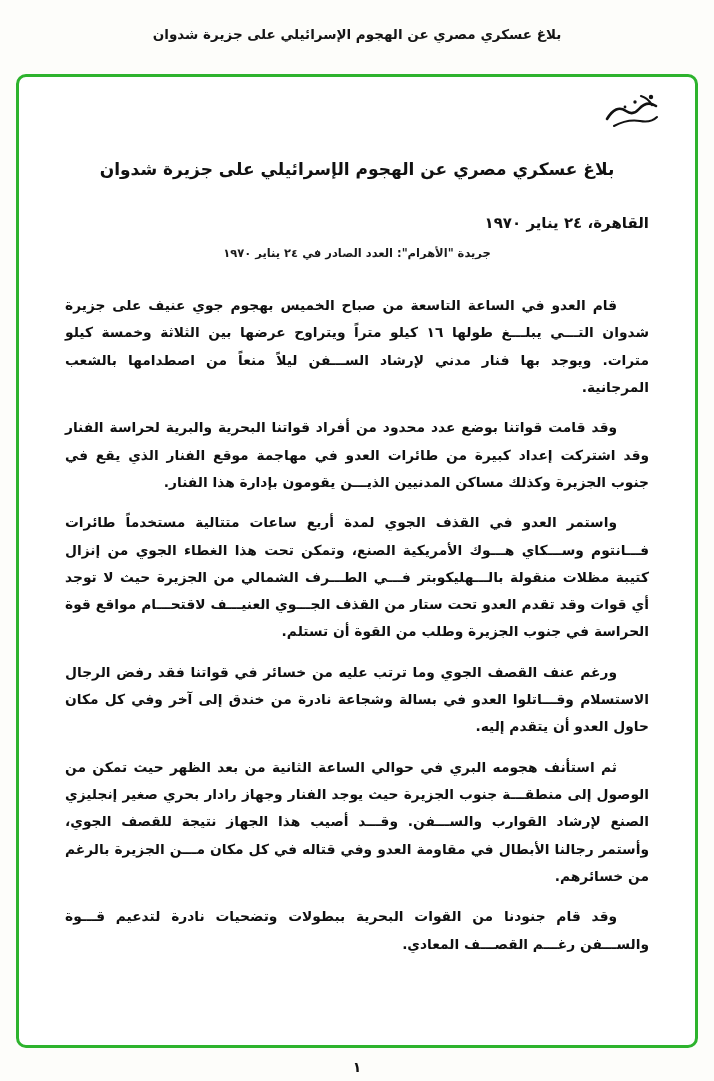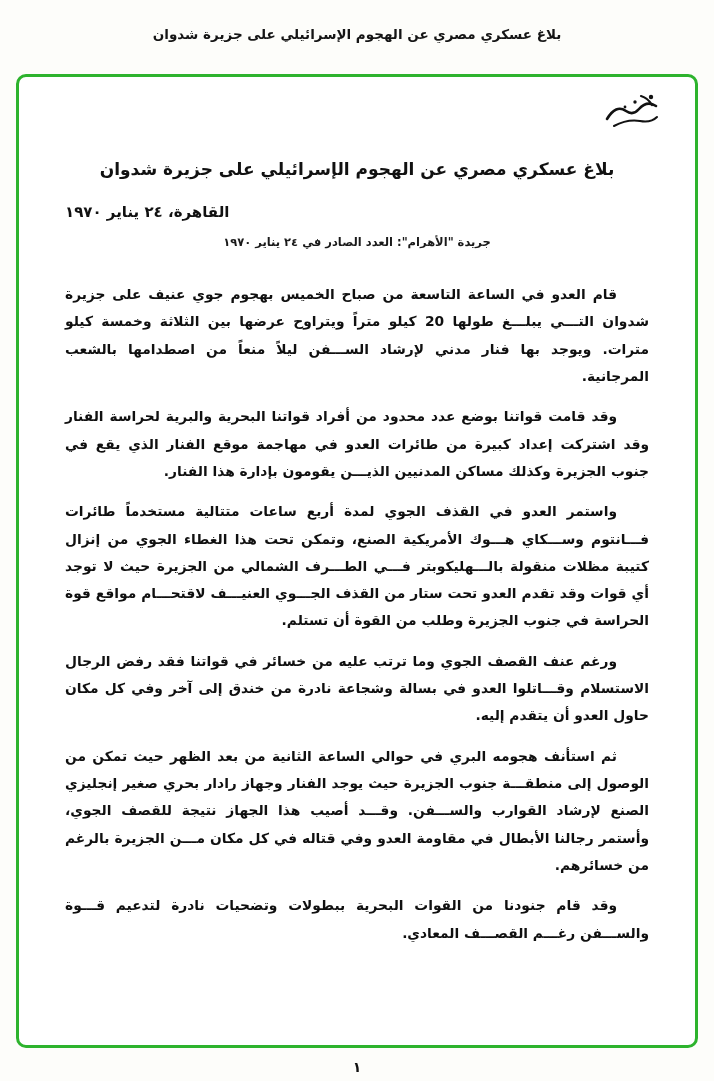--- a/index.html
+++ b/index.html
@@ -36,22 +36,22 @@
   }
   .doc-title {
     margin-top: 66px;
     text-align: center;
     direction: rtl;
     font-size: 17px;
     font-weight: bold;
     letter-spacing: 0.2px;
   }
   .doc-dateline {
-    margin-top: 24px;
-    text-align: left;
+    margin-top: 35px;
+    text-align: right;
     direction: rtl;
     font-size: 15px;
     font-weight: bold;
   }
   .doc-source {
     margin-top: 14px;
     text-align: center;
     direction: rtl;
     font-size: 11.5px;
     font-weight: bold;
@@ -97,21 +97,21 @@
     </svg>
   </div>
 
   <h1 class="doc-title">بلاغ عسكري مصري عن الهجوم الإسرائيلي على جزيرة شدوان</h1>
 
   <div class="doc-dateline">القاهرة، ٢٤ يناير ١٩٧٠</div>
 
   <div class="doc-source">جريدة "الأهرام": العدد الصادر في ٢٤ يناير ١٩٧٠</div>
 
   <div class="doc-body">
-    <p>قام العدو في الساعة التاسعة من صباح الخميس بهجوم جوي عنيف على جزيرة شدوان التـــي يبلـــغ طولها 20 كيلو متراً ويتراوح عرضها بين الثلاثة وخمسة كيلو مترات. ويوجد بها فنار مدني لإرشاد الســـفن ليلاً منعاً من اصطدامها بالشعب المرجانية.</p>
+    <p>قام العدو في الساعة التاسعة من صباح الخميس بهجوم جوي عنيف على جزيرة شدوان التـــي يبلـــغ طولها ١٦ كيلو متراً ويتراوح عرضها بين الثلاثة وخمسة كيلو مترات. ويوجد بها فنار مدني لإرشاد الســـفن ليلاً منعاً من اصطدامها بالشعب المرجانية.</p>
     <p>وقد قامت قواتنا بوضع عدد محدود من أفراد قواتنا البحرية والبرية لحراسة الفنار وقد اشتركت إعداد كبيرة من طائرات العدو في مهاجمة موقع الفنار الذي يقع في جنوب الجزيرة وكذلك مساكن المدنيين الذيـــن يقومون بإدارة هذا الفنار.</p>
     <p>واستمر العدو في القذف الجوي لمدة أربع ساعات متتالية مستخدماً طائرات فـــانتوم وســـكاي هـــوك الأمريكية الصنع، وتمكن تحت هذا الغطاء الجوي من إنزال كتيبة مظلات منقولة بالـــهليكوبتر فـــي الطـــرف الشمالي من الجزيرة حيث لا توجد أي قوات وقد تقدم العدو تحت ستار من القذف الجـــوي العنيـــف لاقتحـــام مواقع قوة الحراسة في جنوب الجزيرة وطلب من القوة أن تستلم.</p>
     <p>ورغم عنف القصف الجوي وما ترتب عليه من خسائر في قواتنا فقد رفض الرجال الاستسلام وقـــاتلوا العدو في بسالة وشجاعة نادرة من خندق إلى آخر وفي كل مكان حاول العدو أن يتقدم إليه.</p>
     <p>ثم استأنف هجومه البري في حوالي الساعة الثانية من بعد الظهر حيث تمكن من الوصول إلى منطقـــة جنوب الجزيرة حيث يوجد الفنار وجهاز رادار بحري صغير إنجليزي الصنع لإرشاد القوارب والســـفن. وقـــد أصيب هذا الجهاز نتيجة للقصف الجوي، وأستمر رجالنا الأبطال في مقاومة العدو وفي قتاله في كل مكان مـــن الجزيرة بالرغم من خسائرهم.</p>
     <p>وقد قام جنودنا من القوات البحرية ببطولات وتضحيات نادرة لتدعيم قـــوة والســـفن رغـــم القصـــف المعادي.</p>
   </div>
 
 </div>
 
 <div class="page-number">١</div>

